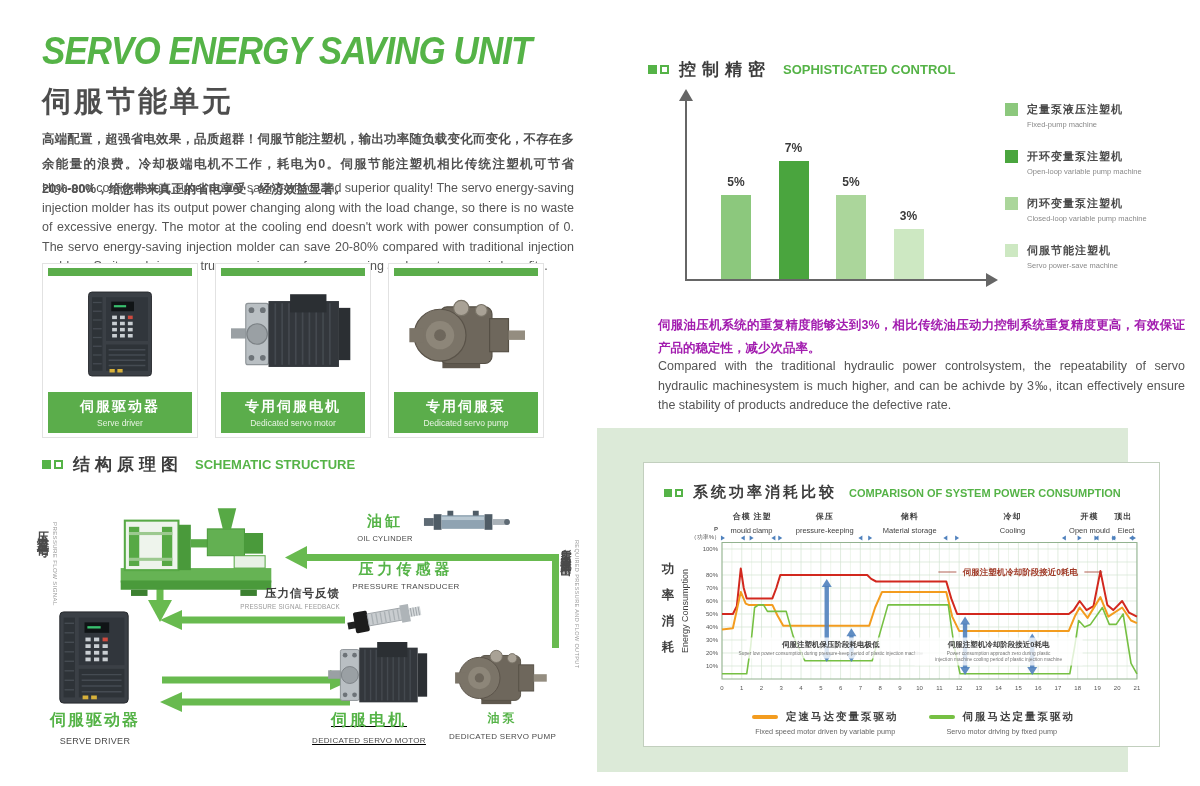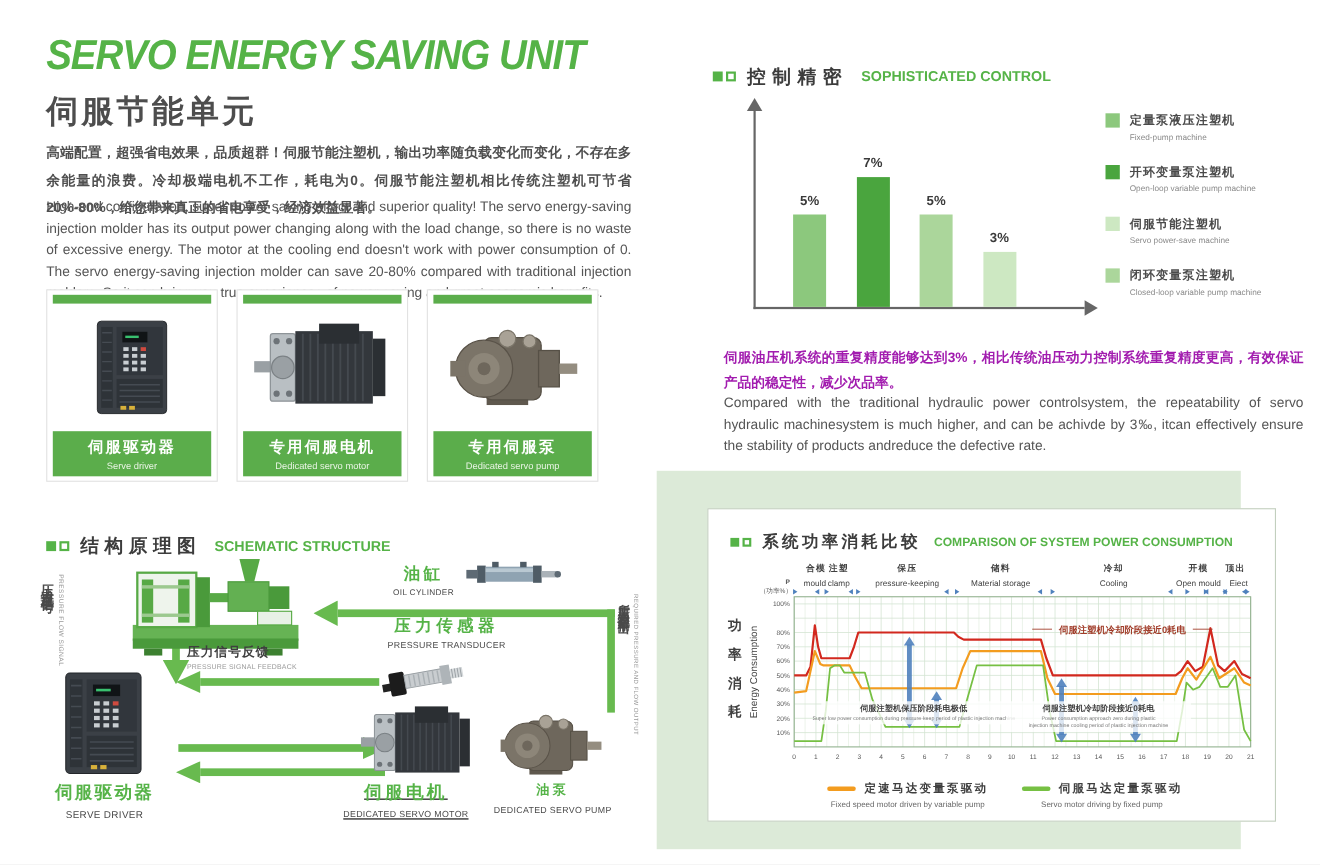--- a/index.html
+++ b/index.html
@@ -39,21 +39,21 @@
   .schematic { position:absolute; left:30px; top:498px; width:560px; height:282px; }
   .abs { position:absolute; }
   .vlabel { display:flex; }
   .vzh { writing-mode:vertical-rl; font-size:12px; font-weight:bold; color:#4a4a4a; letter-spacing:3px; }
   .ven { writing-mode:vertical-rl; font-size:6px; color:#999; letter-spacing:0.4px; margin-left:1px; }
   .vzh.small { font-size:11px; letter-spacing:2px; }
   .ven.small { font-size:5.5px; }
   .node-label { text-align:center; }
   .node-label .nzh { color:#55b347; font-weight:bold; letter-spacing:3px; }
   .node-label .nen { color:#4a4a4a; margin-top:3px; letter-spacing:0.3px; }
-  .flow-label { text-align:left; }
+  .flow-label { text-align:right; }
   .flow-label .fzh { font-size:11.5px; font-weight:bold; color:#3f3f3f; letter-spacing:1px; line-height:15px; }
   .flow-label .fen { font-size:6.3px; color:#999; margin-top:2px; line-height:7.5px; letter-spacing:0.2px; }
   .garrow polygon, .garrow rect { fill:#68ba4f; }
   .photo svg { display:block; }
   
   .bar-chart { position:absolute; left:655px; top:92px; width:345px; height:200px; }
   .bc-yaxis { position:absolute; left:30px; top:8px; bottom:11px; width:2px; background:#666; }
   .bc-xaxis { position:absolute; left:30px; right:14px; bottom:11px; height:2px; background:#666; }
   .bc-yarrow { position:absolute; left:24px; top:-3px; width:0; height:0;
     border-left:7px solid transparent; border-right:7px solid transparent; border-bottom:12px solid #666; }
@@ -189,21 +189,21 @@
             <circle cx="63" cy="11" r="5" fill="#a9a296" stroke="#7a7468"></circle>
           </svg>
         </div>
       <figcaption class="pcard-cap">
         <div class="czh">专用伺服泵</div>
         <div class="cen">Dedicated servo pump</div>
       </figcaption>
     </figure>
   </div>
 
-  <div class="sec-head" style="left:42px; top:453px;margin-top:32px;">
+  <div class="sec-head" style="left:42px; top:453px;">
     <span class="sq"></span>
     <span class="sq outline"></span>
     <span class="sec-zh" style="font-size:17px; letter-spacing:5px;">结构原理图</span>
     <span class="sec-en" style="font-size:13px;">SCHEMATIC STRUCTURE</span>
   </div>
 
   <div class="schematic">
     <div class="abs vlabel" style="left:4px; top:24px;">
       <span class="vzh">压力流量信号</span>
       <span class="ven">PRESSURE FLOW SIGNAL</span>
@@ -434,28 +434,28 @@
       <span class="bl-swatch" style="background: rgb(140, 200, 125);"></span>
       <div class="bl-zh">定量泵液压注塑机</div>
       <div class="bl-en">Fixed-pump machine</div>
     </div>
     <div class="bl-item">
       <span class="bl-swatch" style="background: rgb(74, 165, 62);"></span>
       <div class="bl-zh">开环变量泵注塑机</div>
       <div class="bl-en">Open-loop variable pump machine</div>
     </div>
     <div class="bl-item">
+      <span class="bl-swatch" style="background: rgb(171, 214, 155);"></span>
+      <div class="bl-zh">闭环变量泵注塑机</div>
+      <div class="bl-en">Closed-loop variable pump machine</div>
+    </div>
+    <div class="bl-item">
       <span class="bl-swatch" style="background: rgb(205, 232, 194);"></span>
       <div class="bl-zh">伺服节能注塑机</div>
       <div class="bl-en">Servo power-save machine</div>
-    </div>
-    <div class="bl-item">
-      <span class="bl-swatch" style="background: rgb(171, 214, 155);"></span>
-      <div class="bl-zh">闭环变量泵注塑机</div>
-      <div class="bl-en">Closed-loop variable pump machine</div>
     </div>
   </div>
 
   <p class="note-zh">伺服油压机系统的重复精度能够达到3%，相比传统油压动力控制系统重复精度更高，有效保证产品的稳定性，减少次品率。</p>
   <p class="note-en">Compared with the traditional hydraulic power controlsystem, the repeatability of servo hydraulic machinesystem is much higher, and can be achivde by 3‰, itcan effectively ensure the stability of products andreduce the defective rate.</p>
 
   <div class="green-panel">
     <div class="chart-card">
       <div class="cc-head">
         <span class="sq small"></span>

